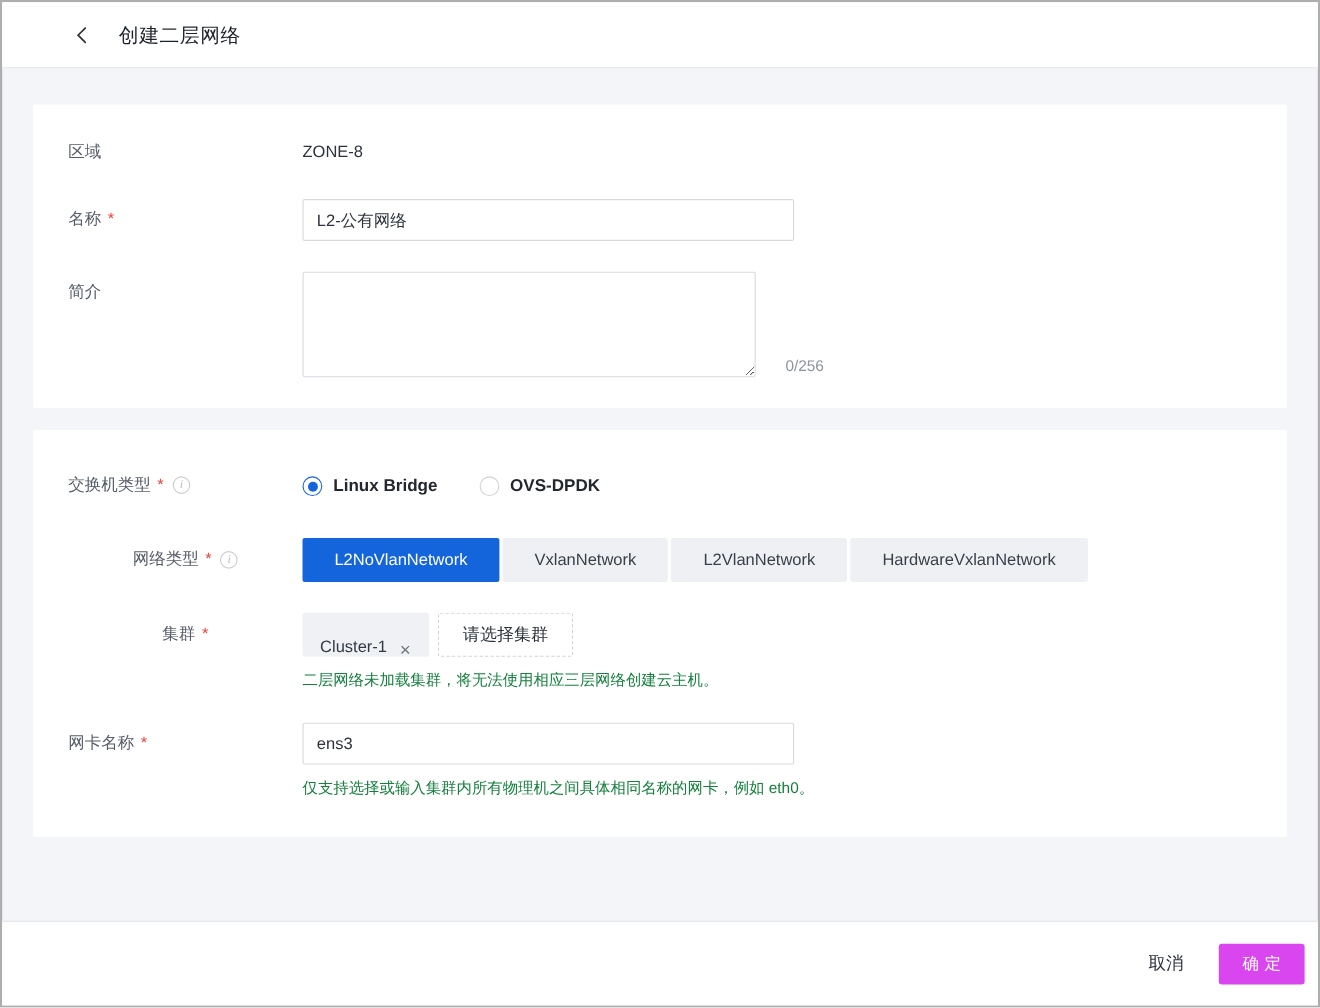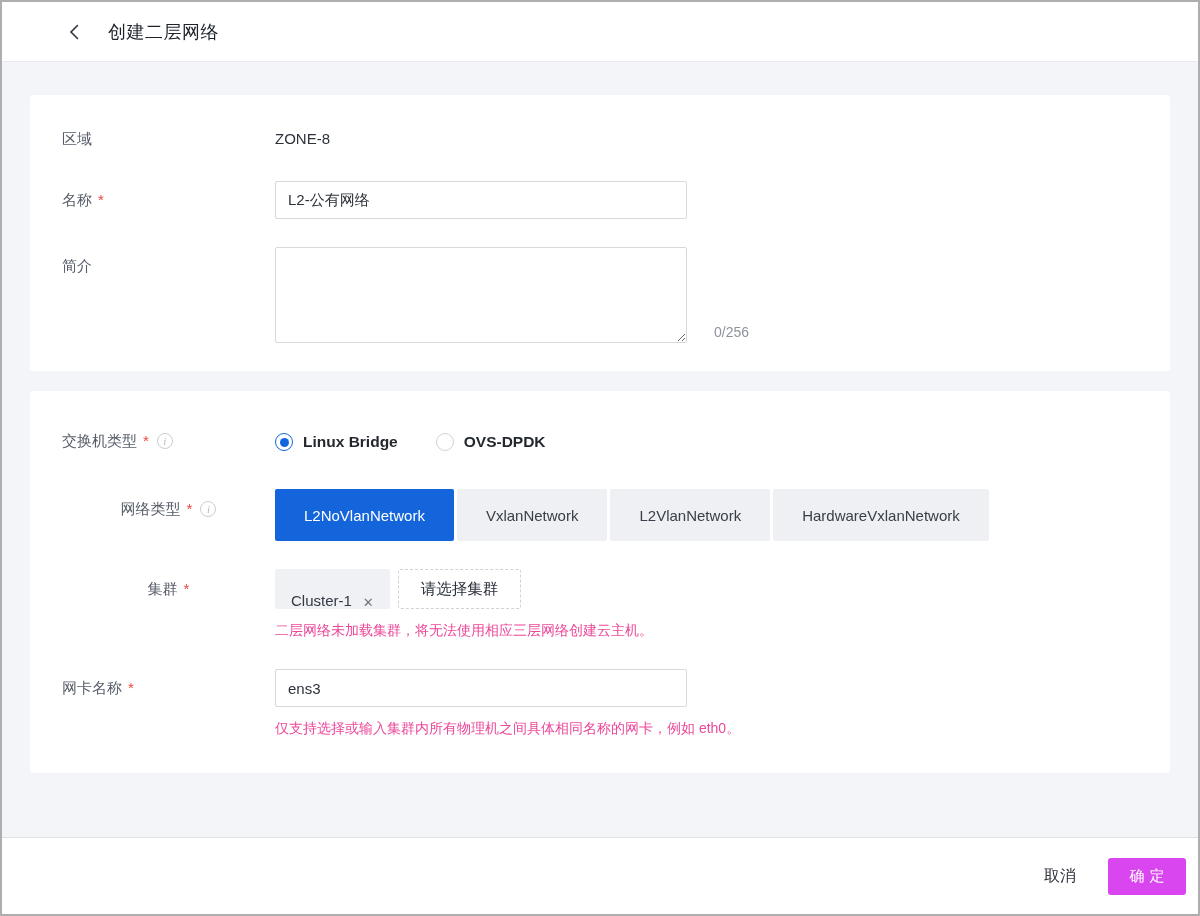--- a/index.html
+++ b/index.html
@@ -49,21 +49,21 @@
   .info-icon {
     width: 16px; height: 16px; border: 1px solid #c9ccd2; border-radius: 50%;
     color: #b6bac1; font-size: 11px; font-style: italic; font-family: "Liberation Serif", serif;
     display: inline-flex; align-items: center; justify-content: center;
     margin-left: 2px; cursor: pointer;
   }
 
   .static-value { font-size: 15px; color: #2d323b; line-height: 20px; }
 
   .text-input {
-    width: 412px; height: 38px;
+    width: 447px; height: 38px;
     border: 1px solid #d6d9de; border-radius: 2px;
     padding: 0 12px; font-size: 15px; color: #2d323b;
     font-family: "Liberation Sans", "DejaVu Sans", sans-serif;
     background: #fff; outline: none;
   }
   .desc-wrap { display: flex; align-items: flex-end; gap: 27px; }
   .desc-area {
     width: 412px; height: 96px;
     border: 1px solid #d6d9de; border-radius: 2px;
     padding: 8px 12px; font-size: 15px; color: #2d323b;
@@ -91,21 +91,21 @@
     flex: none;
   }
   .radio.selected .radio-circle { border-color: #1465dc; }
   .radio-dot { width: 9px; height: 9px; border-radius: 50%; background: transparent; }
   .radio.selected .radio-dot { background: #1465dc; }
   .radio-label { margin-left: 10px; font-size: 15.5px; color: #23282f; }
 
   
   .segments { display: flex; gap: 3px; }
   .segment {
-    height: 52px; padding: 0 29px;
+    height: 40px; padding: 0 29px;
     background: #eef0f4; border: none; border-radius: 2px;
     font-size: 15px; color: #394049; cursor: pointer;
     font-family: "Liberation Sans", "DejaVu Sans", sans-serif;
     display: flex; align-items: center;
   }
   .segment.selected { background: #1465dc; color: #fff; }
 
   
   .cluster-line { display: flex; align-items: center; }
   .tag {
@@ -114,21 +114,21 @@
     padding: 0 16px; font-size: 15px; color: #333a44;
   }
   .tag-close { font-size: 13px; color: #6f7680; cursor: pointer; line-height: 1; }
   .dashed-btn {
     height: 40px; margin-left: 8px; padding: 0 22px;
     border: 1px dashed #cfd3d9; border-radius: 2px; background: transparent;
     font-size: 15.5px; color: #2c323b; cursor: pointer;
     font-family: "Liberation Sans", "DejaVu Sans", sans-serif;
     display: flex; align-items: center;
   }
-  .help-text { margin-top: 12px; font-size: 14px; color: #ec4899; line-height: 18px; }
+  .help-text { margin-top: 12px; font-size: 14px; color: #15803d; line-height: 18px; }
 
   
   .footer {
     height: 77px; flex: none; background: #fff;
     border-top: 1px solid #dde0e5;
     display: flex; align-items: center; justify-content: flex-end;
     padding-right: 12px;
   }
   .cancel-btn {
     background: none; border: none; font-size: 16px; color: #2d323b; cursor: pointer;

